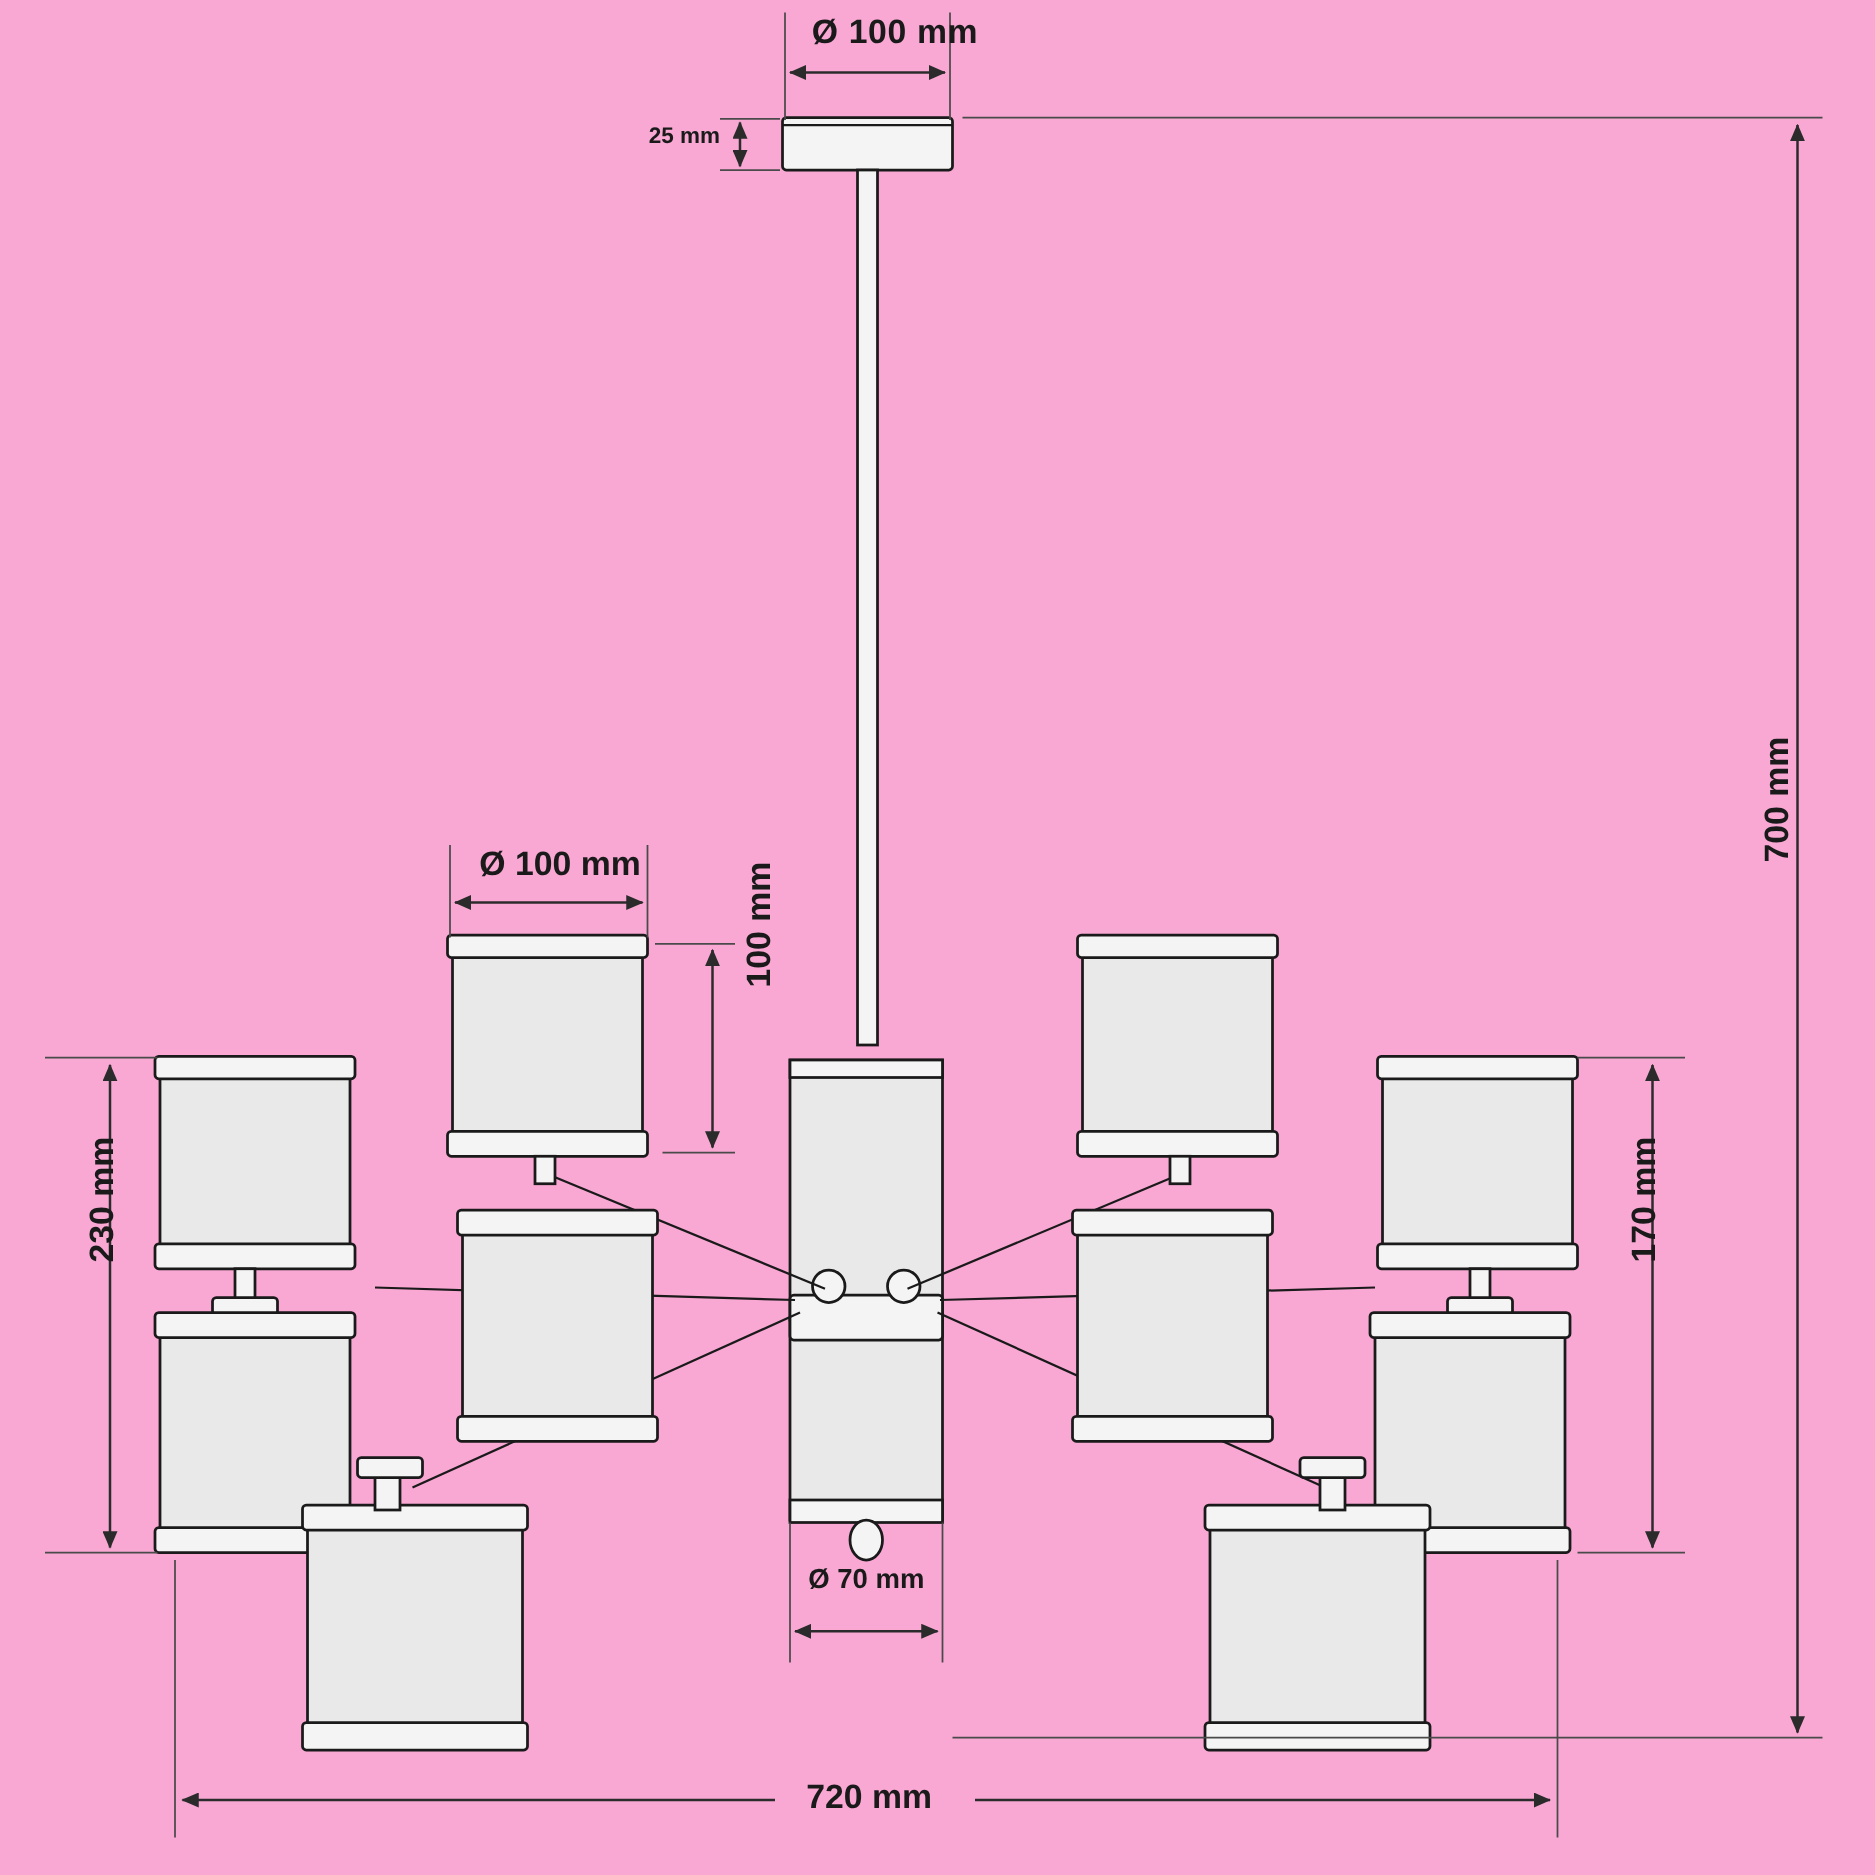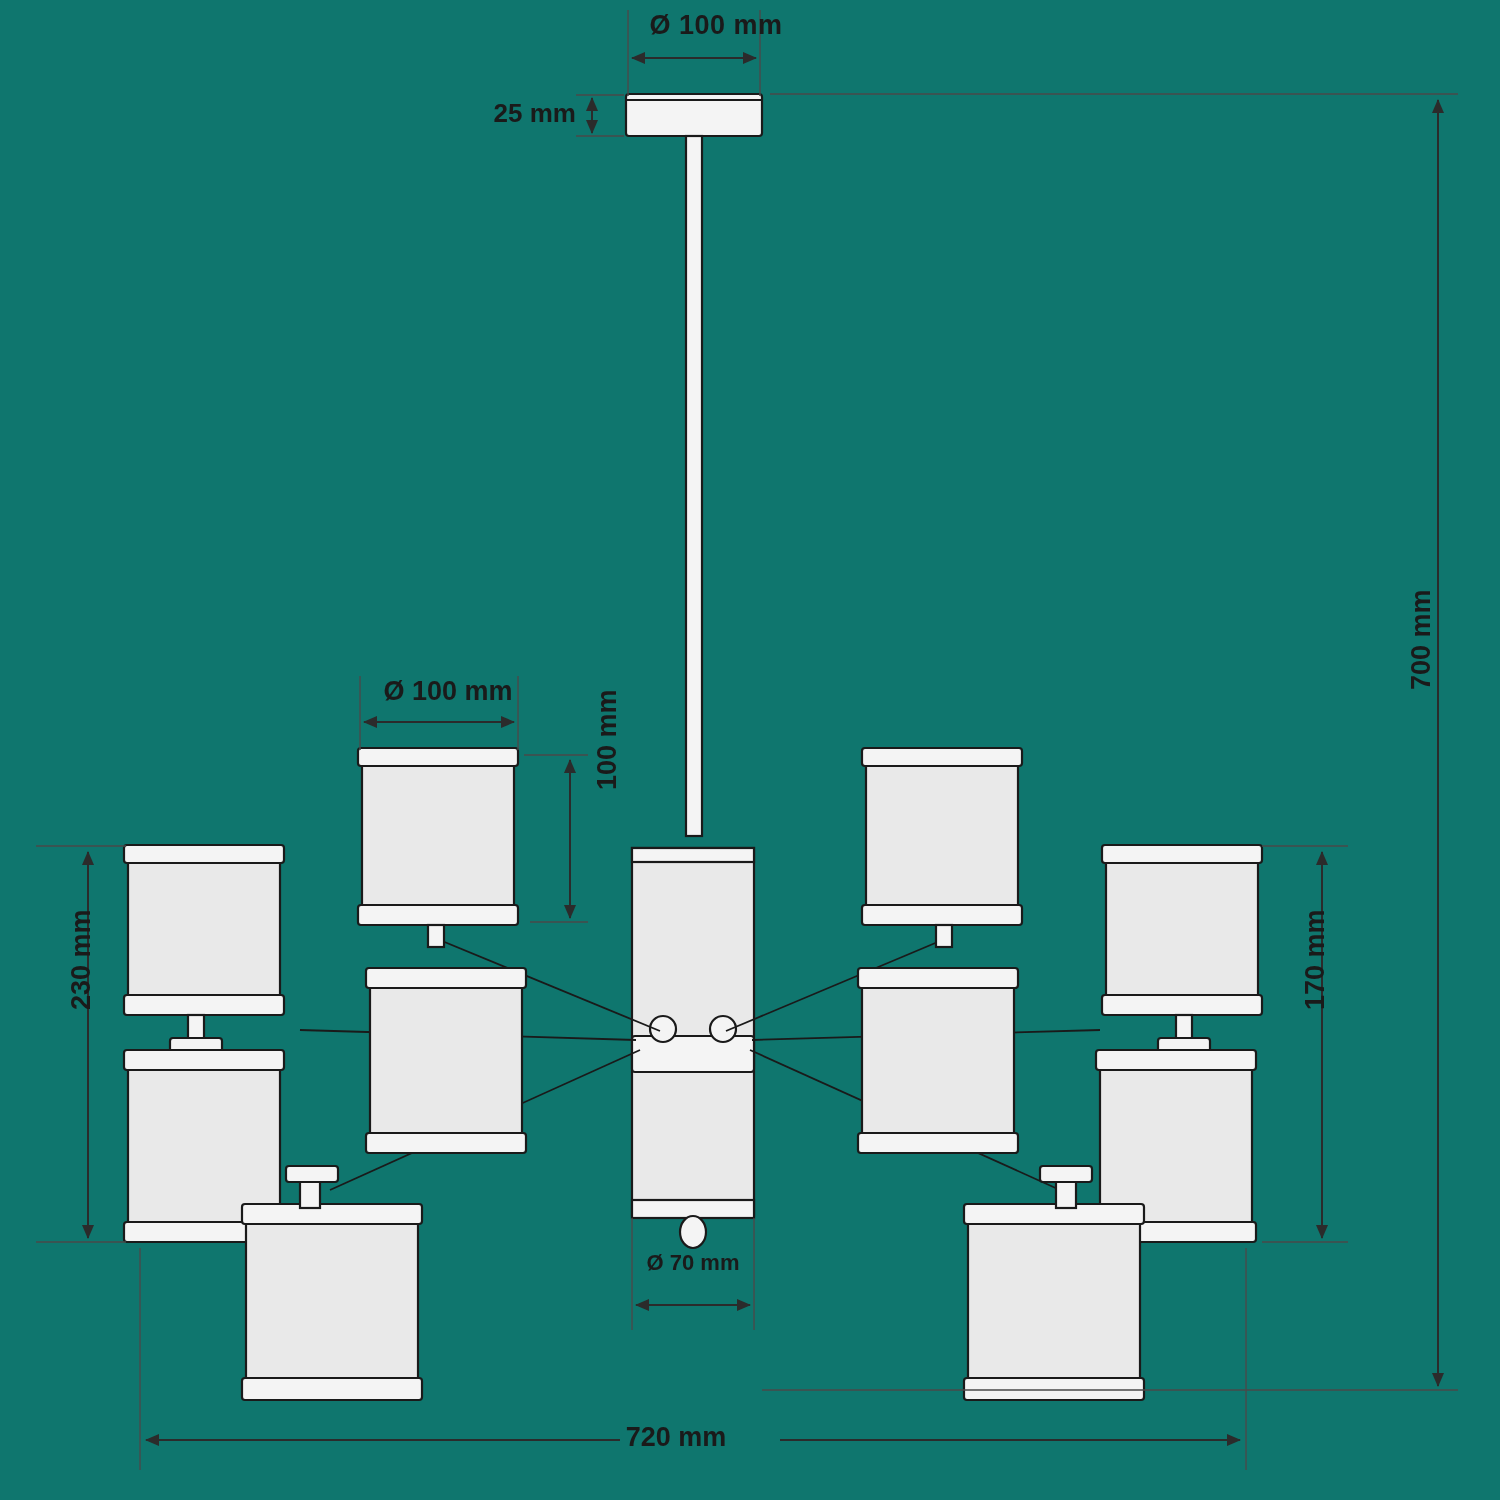--- a/index.html
+++ b/index.html
@@ -4,21 +4,21 @@
 <style>
   html, body {
     margin: 0;
     padding: 0;
     background: #ffffff;
   }
   #root {
     position: relative;
     width: 1500px;
     height: 1500px;
-    background: #0f766e;
+    background: #f9a8d4;
     font-family: "Liberation Sans", sans-serif;
     overflow: hidden;
   }
   svg.drawing {
     position: absolute;
     left: 0;
     top: 0;
     width: 1500px;
     height: 1500px;
   }
@@ -234,21 +234,21 @@
       </g>
 
     </g>
   </svg>
 
   <div style="position:absolute; left:636px; top:10px; width:160px; text-align:center;">
     <span class="dimtext" style="font-size:27px; color:#1a1a1a; font-weight:700; font-family:'Liberation Sans',sans-serif;">Ø 100 mm</span>
   </div>
 
   <div style="position:absolute; left:486px; top:98px; width:90px; text-align:right;">
-    <span style="font-size:26px; color:#1a1a1a; font-weight:700; font-family:'Liberation Sans',sans-serif;">25 mm</span>
+    <span style="font-size:18px; color:#1a1a1a; font-weight:700; font-family:'Liberation Sans',sans-serif;">25 mm</span>
   </div>
 
   <div style="position:absolute; left:1406px; top:690px; transform:rotate(-90deg); transform-origin:left top; white-space:nowrap;">
     <span style="font-size:27px; color:#1a1a1a; font-weight:700; font-family:'Liberation Sans',sans-serif;">700 mm</span>
   </div>
 
   <div style="position:absolute; left:368px; top:676px; width:160px; text-align:center;">
     <span style="font-size:27px; color:#1a1a1a; font-weight:700; font-family:'Liberation Sans',sans-serif;">Ø 100 mm</span>
   </div>
 
@@ -261,17 +261,17 @@
   </div>
 
   <div style="position:absolute; left:1300px; top:1010px; transform:rotate(-90deg); transform-origin:left top; white-space:nowrap;">
     <span style="font-size:27px; color:#1a1a1a; font-weight:700; font-family:'Liberation Sans',sans-serif;">170 mm</span>
   </div>
 
   <div style="position:absolute; left:613px; top:1250px; width:160px; text-align:center;">
     <span style="font-size:22px; color:#1a1a1a; font-weight:700; font-family:'Liberation Sans',sans-serif;">Ø 70 mm</span>
   </div>
 
-  <div style="position:absolute; left:596px; top:1422px; width:160px; text-align:center;">
+  <div style="position:absolute; left:645px; top:1422px; width:160px; ">
     <span style="font-size:27px; color:#1a1a1a; font-weight:700; font-family:'Liberation Sans',sans-serif;">720 mm</span>
   </div>
 
 </div>
 
 </body></html>

